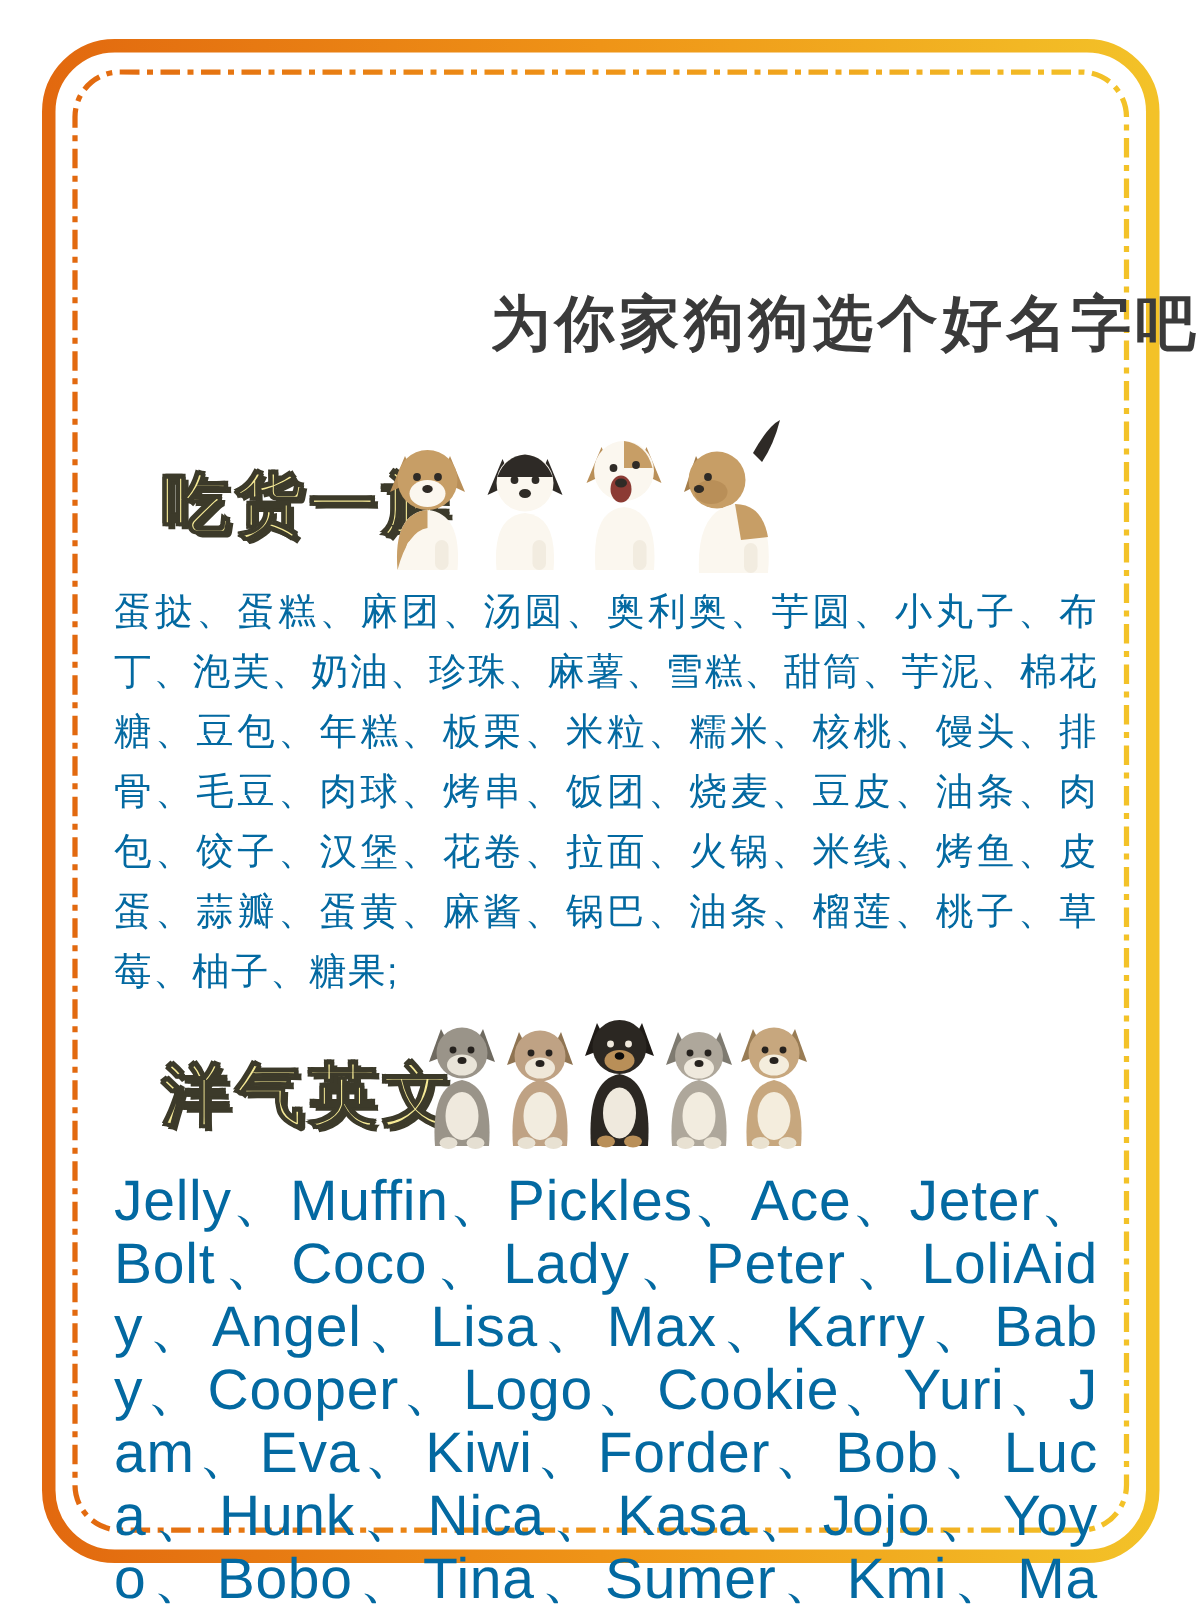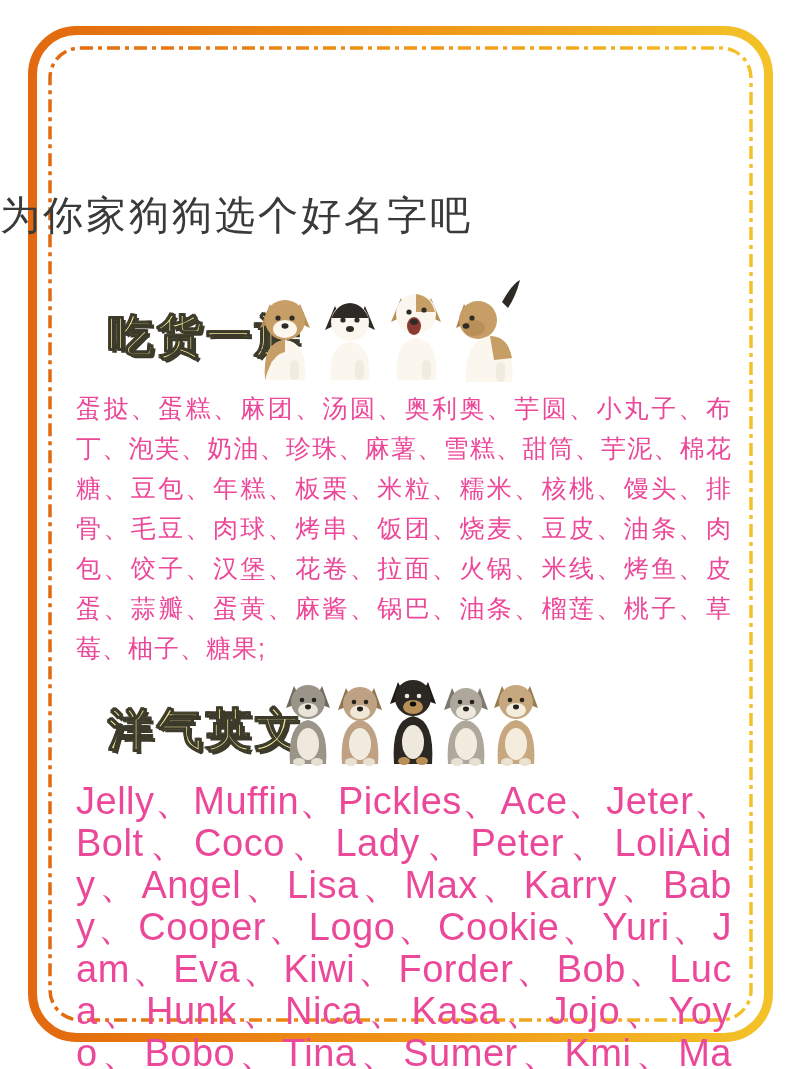--- a/index.html
+++ b/index.html
@@ -15,39 +15,39 @@
     position:absolute;top:82px;left:0;right:0;
     text-align:center;
     font-size:76px;font-weight:900;letter-spacing:4px;
     background:linear-gradient(90deg,#ed770f 0%,#f08c17 45%,#f3b822 100%);
     -webkit-background-clip:text;background-clip:text;
     color:transparent;
     line-height:1.1;
   }
   .subtitle{
     position:absolute;top:188px;left:0;right:0;
-    text-align:left;
-    font-size:40px;font-weight:400;color:#3a3a3a;letter-spacing:3px;
+    text-align:right;
+    font-size:40px;font-weight:700;color:#3a3a3a;letter-spacing:3px;
   }
   .section-heading{
     position:absolute;left:80px;
     font-size:45px;font-weight:900;letter-spacing:4px;
     color:#f6ea96;
     -webkit-text-stroke:1px #3c3a2a;
     text-shadow:3px 3px 0 #3c3a2a,-1px -1px 0 #3c3a2a,1px -1px 0 #3c3a2a,-1px 1px 0 #3c3a2a,1px 1px 0 #3c3a2a;
     padding-left:28px;
   }
   .heading-1{top:306px;}
   .heading-2{top:700px;}
   .dogs{position:absolute;}
   .dogs-1{left:250px;top:274px;}
   .dogs-2{left:282px;top:660px;}
   .names-block{
     position:absolute;left:76px;width:656px;
-    color:#ec4899;
+    color:#0369a1;
     text-align:justify;
     word-break:break-all;
   }
   .names-cn{top:388px;font-size:25px;line-height:40px;letter-spacing:1px;}
   .names-en{top:780px;font-size:38px;line-height:42px;letter-spacing:0.5px;}
 </style>
 </head>
 <body>
 
 <div class="poster">

